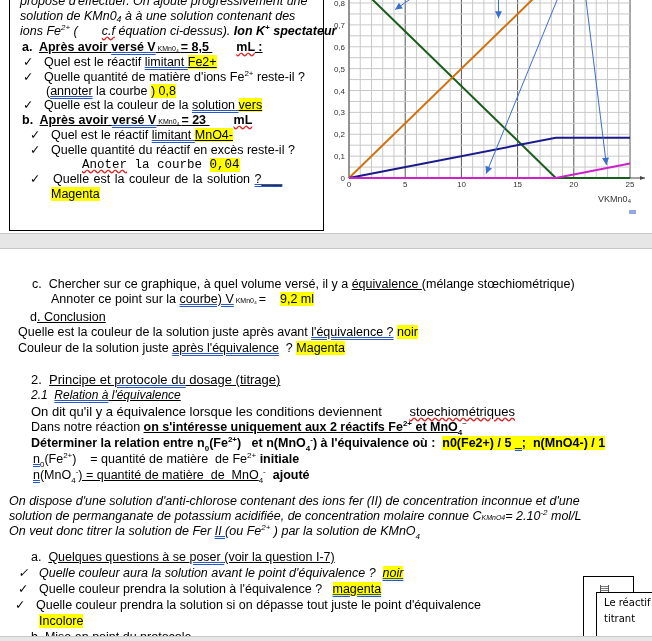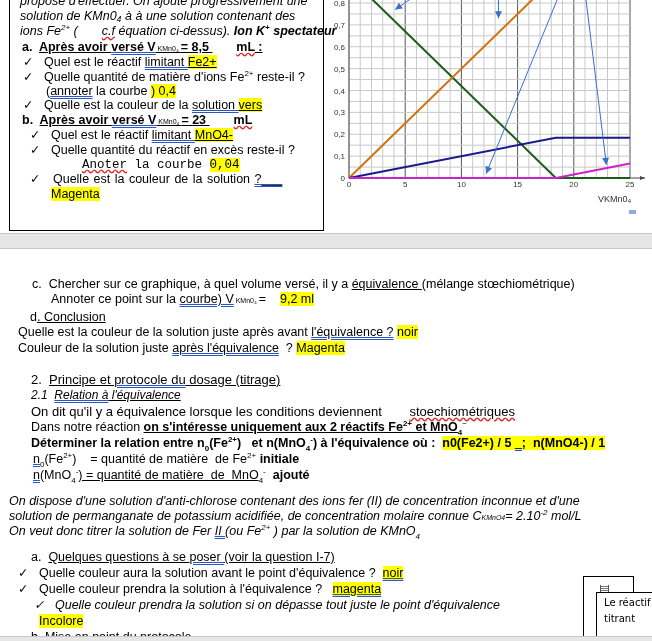--- a/index.html
+++ b/index.html
@@ -49,21 +49,21 @@
   <span>a.</span>&nbsp;
   <span class="u">Après avoir </span><span class="ub">versé  V</span><span class="sub" style="font-weight:normal;text-decoration:underline;"> KMn0₄ </span><span class="u">= 8,5 </span><span class="sq" style="text-decoration-line:underline;">mL</span><span class="u"> :</span>
 </div>
 <div class="t" style="left:23px;top:55px;">
   <span class="chk">✓</span>&nbsp;&nbsp;<span>Quel est le réactif </span><span class="ub">limitant </span><span class="hl u"> Fe2+</span>
 </div>
 <div class="t" style="left:23px;top:70px;">
   <span class="chk">✓</span>&nbsp;&nbsp;<span>Quelle quantité de matière d'ions Fe</span><sup>2+</sup><span> reste-il ?</span>
 </div>
 <div class="t" style="left:46px;top:84px;">
-  <span>(</span><span class="ub">annoter</span><span> la courbe </span><span class="hl">)   0,4</span>
+  <span>(</span><span class="ub">annoter</span><span> la courbe </span><span class="hl">)   0,8</span>
 </div>
 <div class="t" style="left:23px;top:98px;">
   <span class="chk">✓</span>&nbsp;&nbsp;<span>Quelle est la couleur de la </span><span class="ub">solution </span><span class="hl u"> vers</span>
 </div>
 
 <div class="t b" style="left:22px;top:113px;">
   <span>b.</span>&nbsp;
   <span class="u">Après avoir </span><span class="ub">versé  V</span><span class="sub" style="font-weight:normal;text-decoration:underline;"> KMn0₄ </span><span class="u">= 23 </span><span class="sq" style="text-decoration-line:underline;">mL</span>
 </div>
 <div class="t" style="left:30px;top:128px;">
@@ -218,27 +218,27 @@
 <div class="t it" style="left:9px;top:509px;font-size:12.5px;">
   <span>solution de permanganate de potassium acidifiée, de concentration molaire connue C</span><span class="sub">KMnO4</span><span>= 2.10</span><sup>-2</sup><span> mol/L</span>
 </div>
 <div class="t it" style="left:9px;top:524px;font-size:12.5px;">
   <span>On veut donc titrer la solution de Fer </span><span class="ub">II </span><span>(ou Fe</span><sup>2+</sup><span> ) par la solution de KMnO</span><sub>4</sub>
 </div>
 
 <div class="t" style="left:31px;top:550px;">
   <span>a.</span>&nbsp;&nbsp;<span class="u">Quelques questions à se </span><span class="ub">poser </span><span class="u"> (voir la question I-7)</span>
 </div>
-<div class="t" style="left:18px;top:566px;">
+<div class="t" style="left:18px;top:566px;font-style:italic;">
   <span class="chk">✓</span>&nbsp;&nbsp;<span style="white-space:pre;">Quelle couleur aura la solution avant le point d'équivalence ?  </span><span class="hl ub">noir</span>
 </div>
 <div class="t" style="left:18px;top:582px;">
   <span class="chk">✓</span>&nbsp;&nbsp;<span style="white-space:pre;">Quelle couleur prendra la solution à l'équivalence ?   </span><span class="hl ub">magenta</span>
 </div>
-<div class="t" style="left:34px;top:598px;font-style:italic;">
+<div class="t" style="left:15px;top:598px;">
   <span class="chk">✓</span>&nbsp;&nbsp;<span>Quelle couleur prendra la solution si on dépasse tout juste le point d'équivalence</span>
 </div>
 <div class="t" style="left:39px;top:614px;">
   <span class="hl">Incolore</span>
 </div>
 <div class="t" style="left:31px;top:630px;height:6px;overflow:hidden;">b.   Mise en point du protocole</div>
 
 <div class="burette-box">
   <div class="burette"></div>
 </div>

